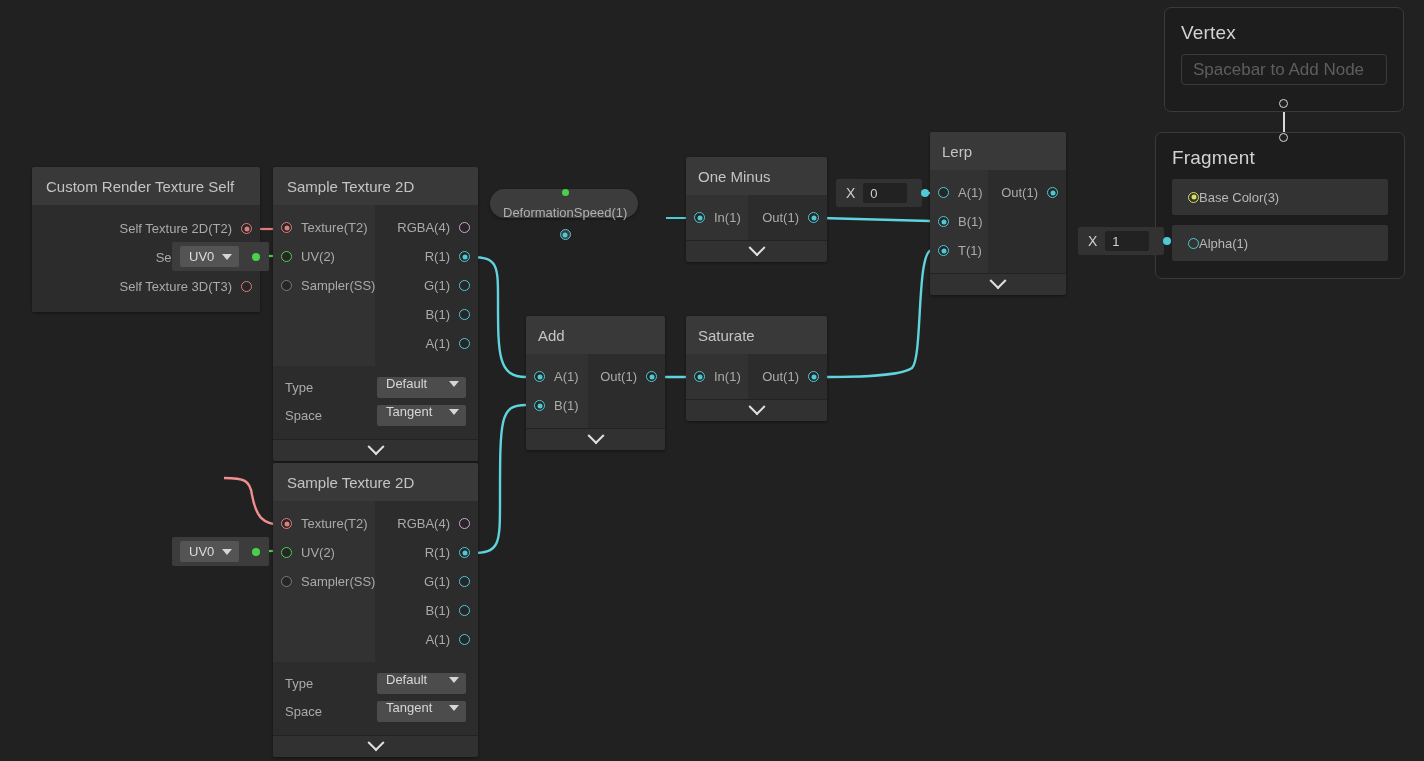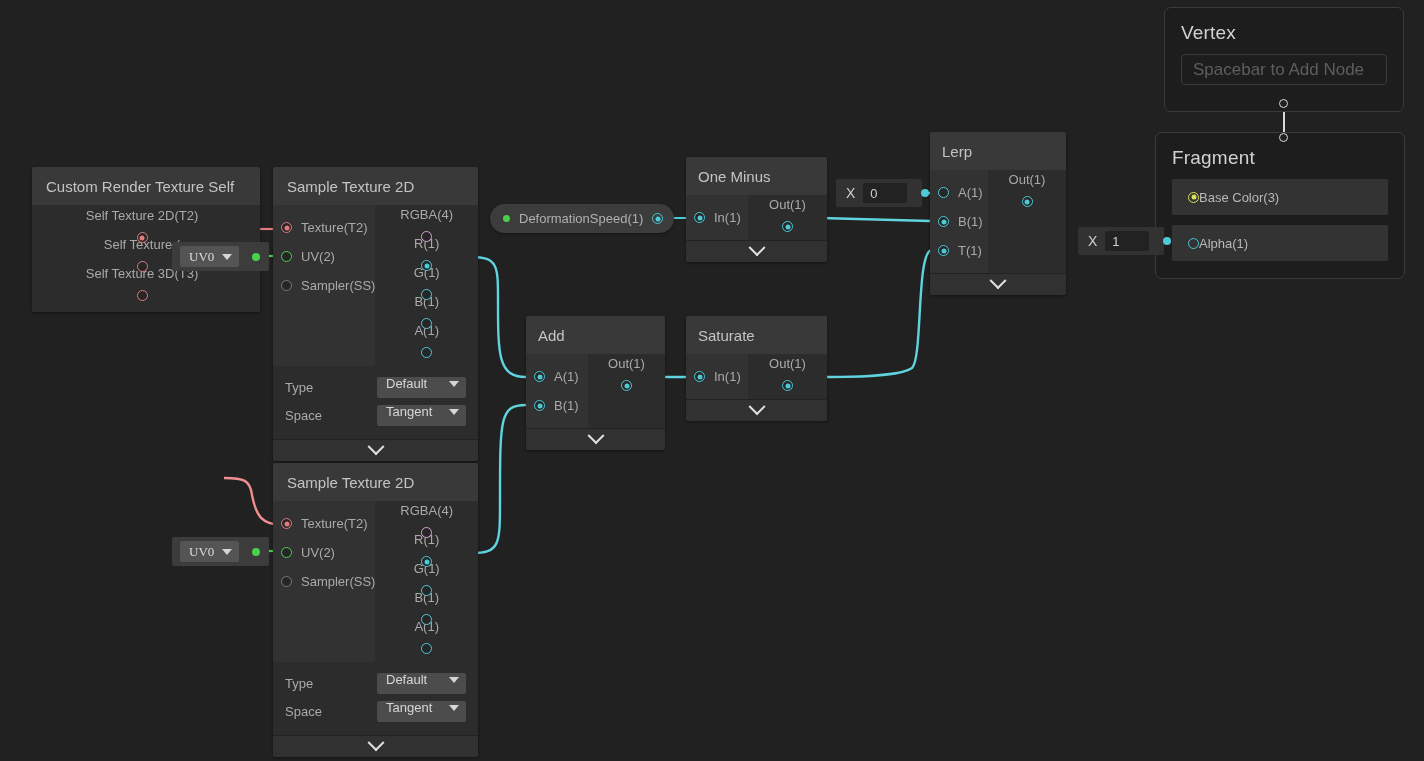--- a/index.html
+++ b/index.html
@@ -18,21 +18,21 @@
   .node { position:absolute; background:#262626; border-radius:2px; z-index:10;
           box-shadow:0 1px 3px rgba(0,0,0,.45); }
   .node .title { font-size:15px; color:#c4c4c4; padding:11px 14px 10px 14px;
                  background:#393939; border-radius:2px 2px 0 0; }
   .node .ports { display:flex; background:#2c2c2c;gap:8px; }
   .node .ports .col { padding:8px 0; }
   .node .ports .left { flex:1; background:#323232; }
   .node .ports .right { flex:1; background:#2c2c2c; }
   .port { display:flex; align-items:center; height:29px; font-size:13px; color:#aaaaaa; }
   .port.in { padding-left:8px; gap:9px; }
-  .port.out { justify-content:flex-end; padding-right:8px; gap:9px;flex-direction:column; }
+  .port.out { justify-content:flex-end; padding-right:8px; gap:9px; }
 
   .slot { width:11px; height:11px; border-radius:50%; border:1.5px solid #6f6f6f; flex:none; position:relative; background:#262626;}
   .slot.filled::after { content:""; position:absolute; left:50%; top:50%; width:5px; height:5px;
         border-radius:50%; transform:translate(-50%,-50%); }
   .slot.cyan { border-color:#4ec9d6; } .slot.cyan.filled::after{ background:#4ec9d6; }
   .slot.green { border-color:#4ad14a; }
   .slot.red { border-color:#e07c7c; } .slot.red.filled::after{ background:#e07c7c; }
   .slot.pink { border-color:#d9a0d9; }
   .slot.grey { border-color:#7a7a7a; }
   .slot.yellow { border-color:#d9e05a; } .slot.yellow.filled::after{ background:#d9e05a; }
@@ -54,21 +54,21 @@
   .pill { position:absolute; height:29px; background:#3c3c3c; border-radius:15px;
           display:flex; align-items:center; gap:9px; padding:0 11px 0 13px; z-index:11;
           font-size:13px; color:#b0b0b0; box-shadow:0 1px 3px rgba(0,0,0,.4);}
   .dot { width:7px;height:7px;border-radius:50%;background:#4ad14a;flex:none;}
 
   
   .uvwidget { position:absolute; height:29px; background:#3c3c3c; border-radius:2px;
               display:flex; align-items:center; gap:0; padding:0 9px 0 8px; z-index:14;
               font-size:13px; }
   .uvsel { background:#545454; border-radius:2px; height:21px; display:flex; align-items:center;
-           gap:8px; padding:0 7px 0 9px; color:#dcdcdc; font-size:13px;font-family:Liberation Serif, serif;}
+           gap:8px; padding:0 7px 0 9px; color:#dcdcdc; font-size:13px;}
   .uvwidget .tinydot { width:8px;height:8px;border-radius:50%;background:#4ad14a;margin-left:13px;flex:none;}
 
   
   .xwidget { position:absolute; height:28px; background:#323232; border-radius:2px; z-index:14;
              display:flex; align-items:center; padding:0 8px 0 10px; gap:8px; }
   .xwidget .xl { font-size:14px; color:#cfcfcf; }
   .xwidget .xbox { background:#222; border-radius:2px; height:20px; min-width:44px;
                    display:flex; align-items:center; padding:0 7px; font-size:13px; color:#cfcfcf;}
   .xwidget .tinydot { width:8px;height:8px;border-radius:50%;background:#4ec9d6;margin-left:6px;flex:none;}
 
@@ -279,21 +279,21 @@
           <span>Tangent</span>
           <span class="caret"></span>
         </span>
       </div>
     </div>
     <div class="collapser">
       <span class="chev"></span>
     </div>
   </div>
 
-  <div class="pill" style="left:490px; top:204px;">
+  <div class="pill" style="left:490px; top:189px;flex-direction:column;">
     <span class="dot"></span>
     <span>DeformationSpeed(1)</span>
     <span class="slot cyan filled" style="background:#3c3c3c;"></span>
   </div>
 
   <div class="node" style="left:686px; top:157px; width:141px;">
     <div class="title" style="padding:11px 12px 10px 12px;">One Minus</div>
     <div class="ports">
       <div class="col left" style="flex:0 0 62px;">
         <div class="port in">

